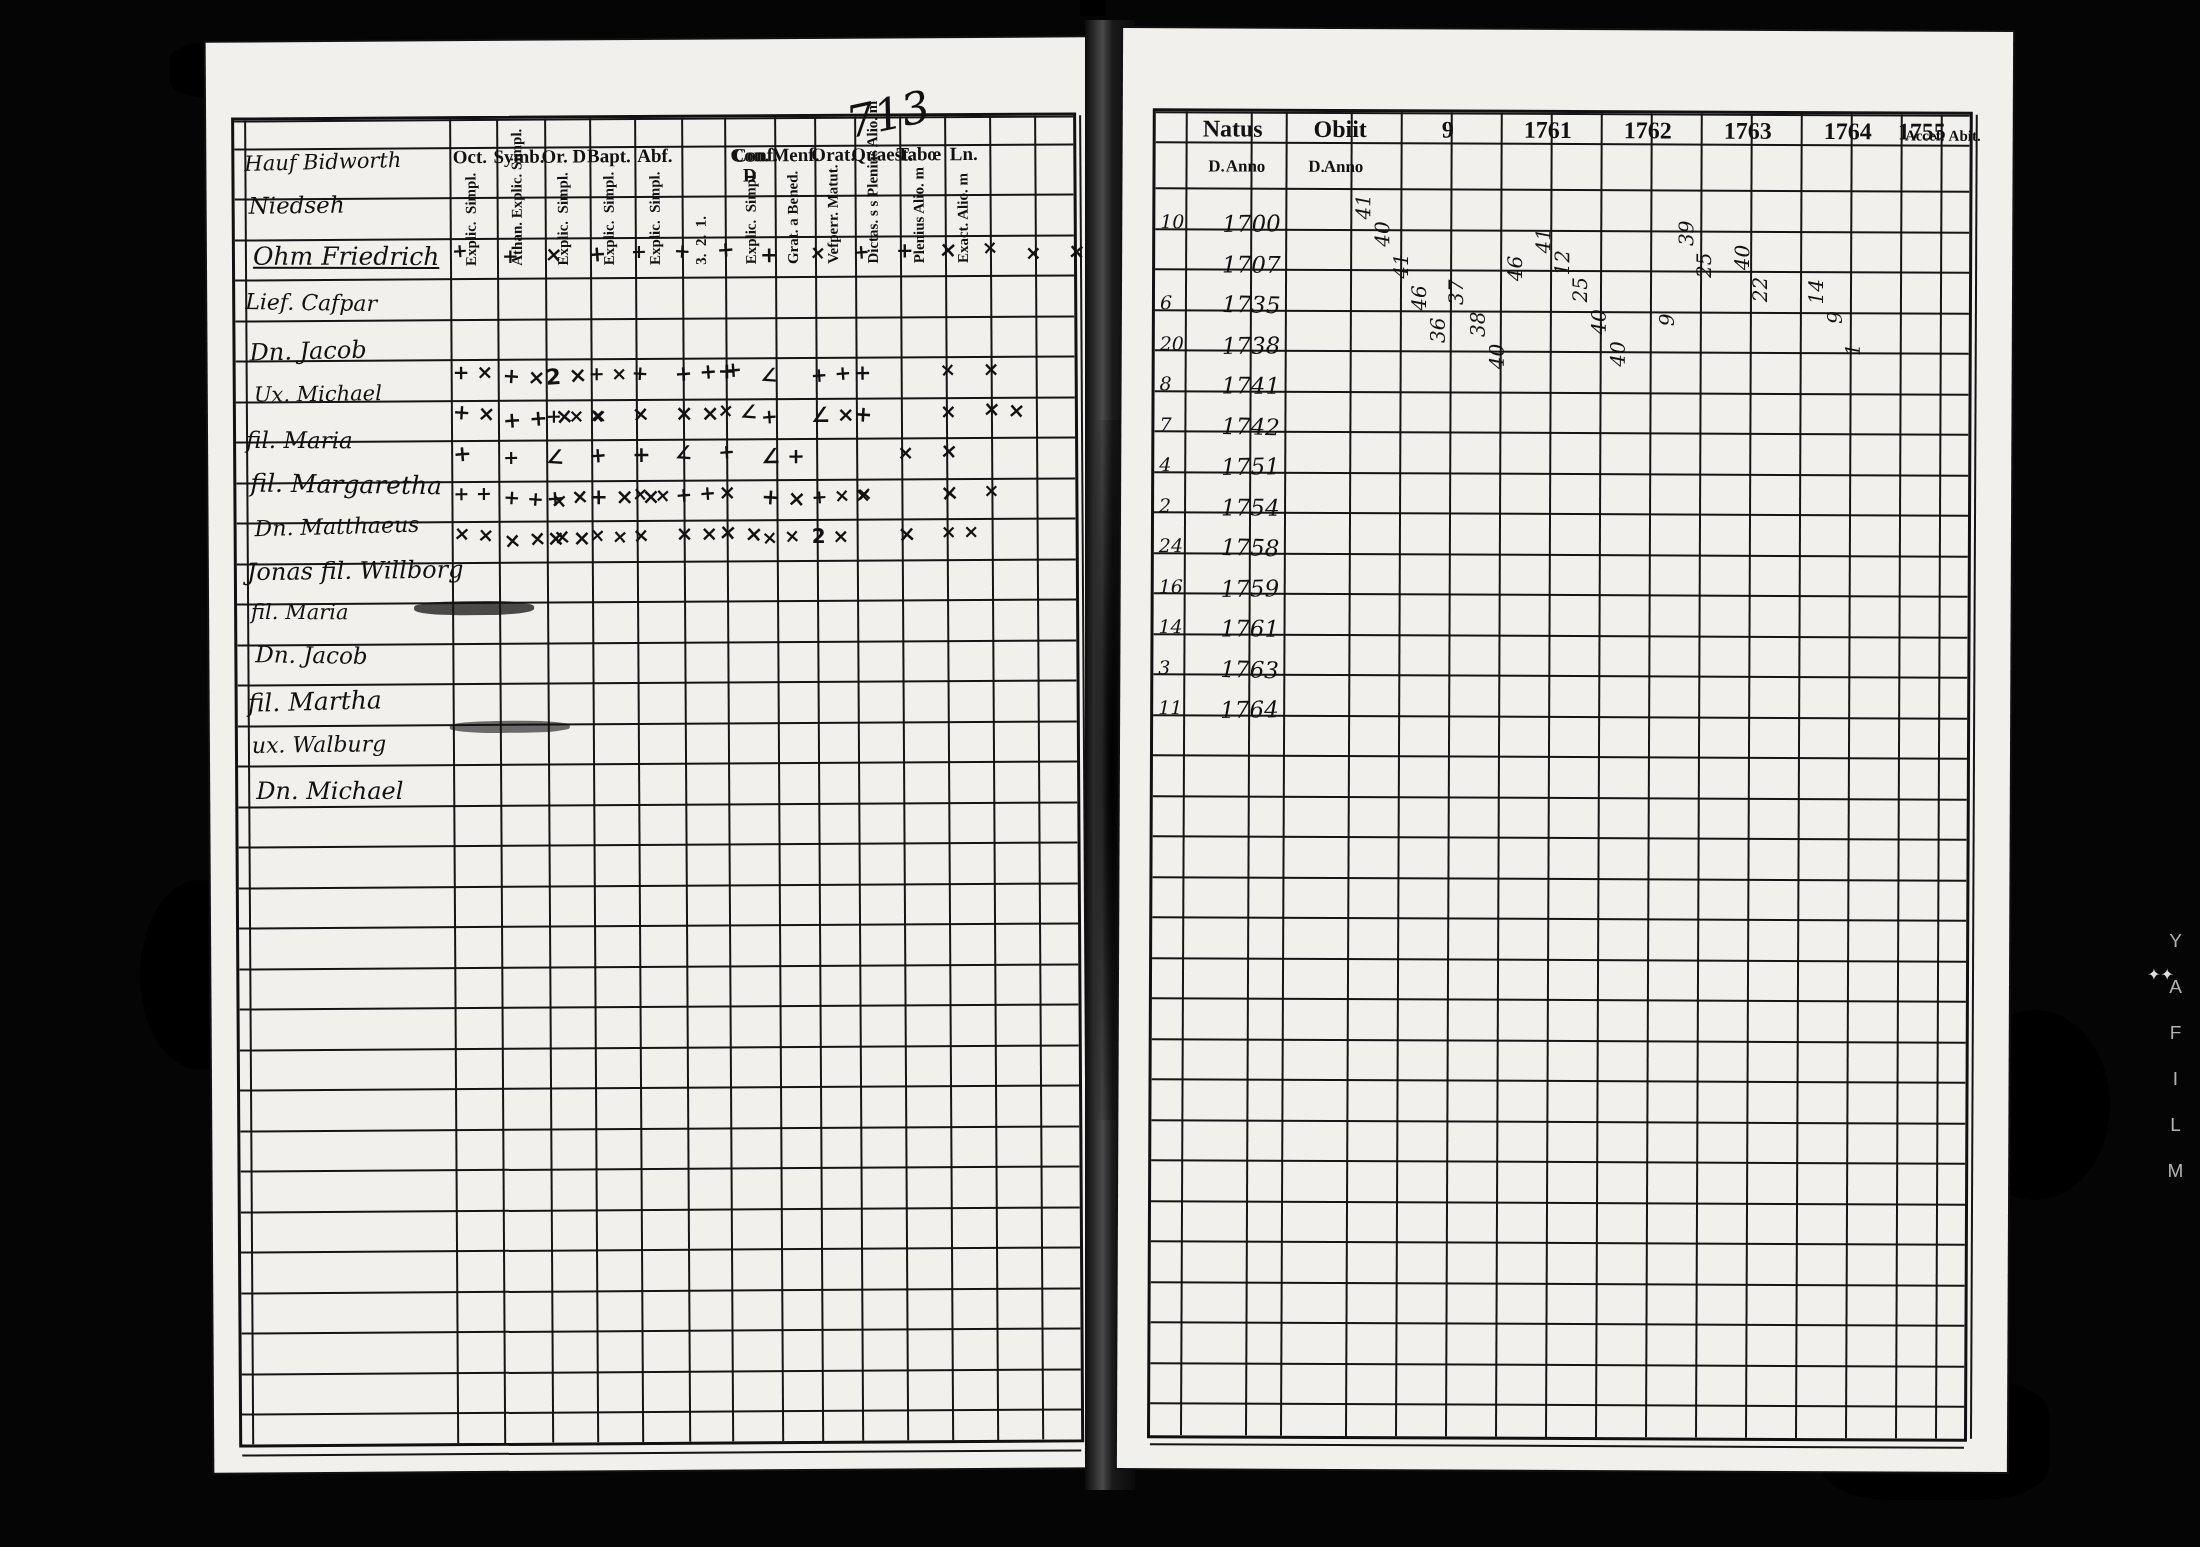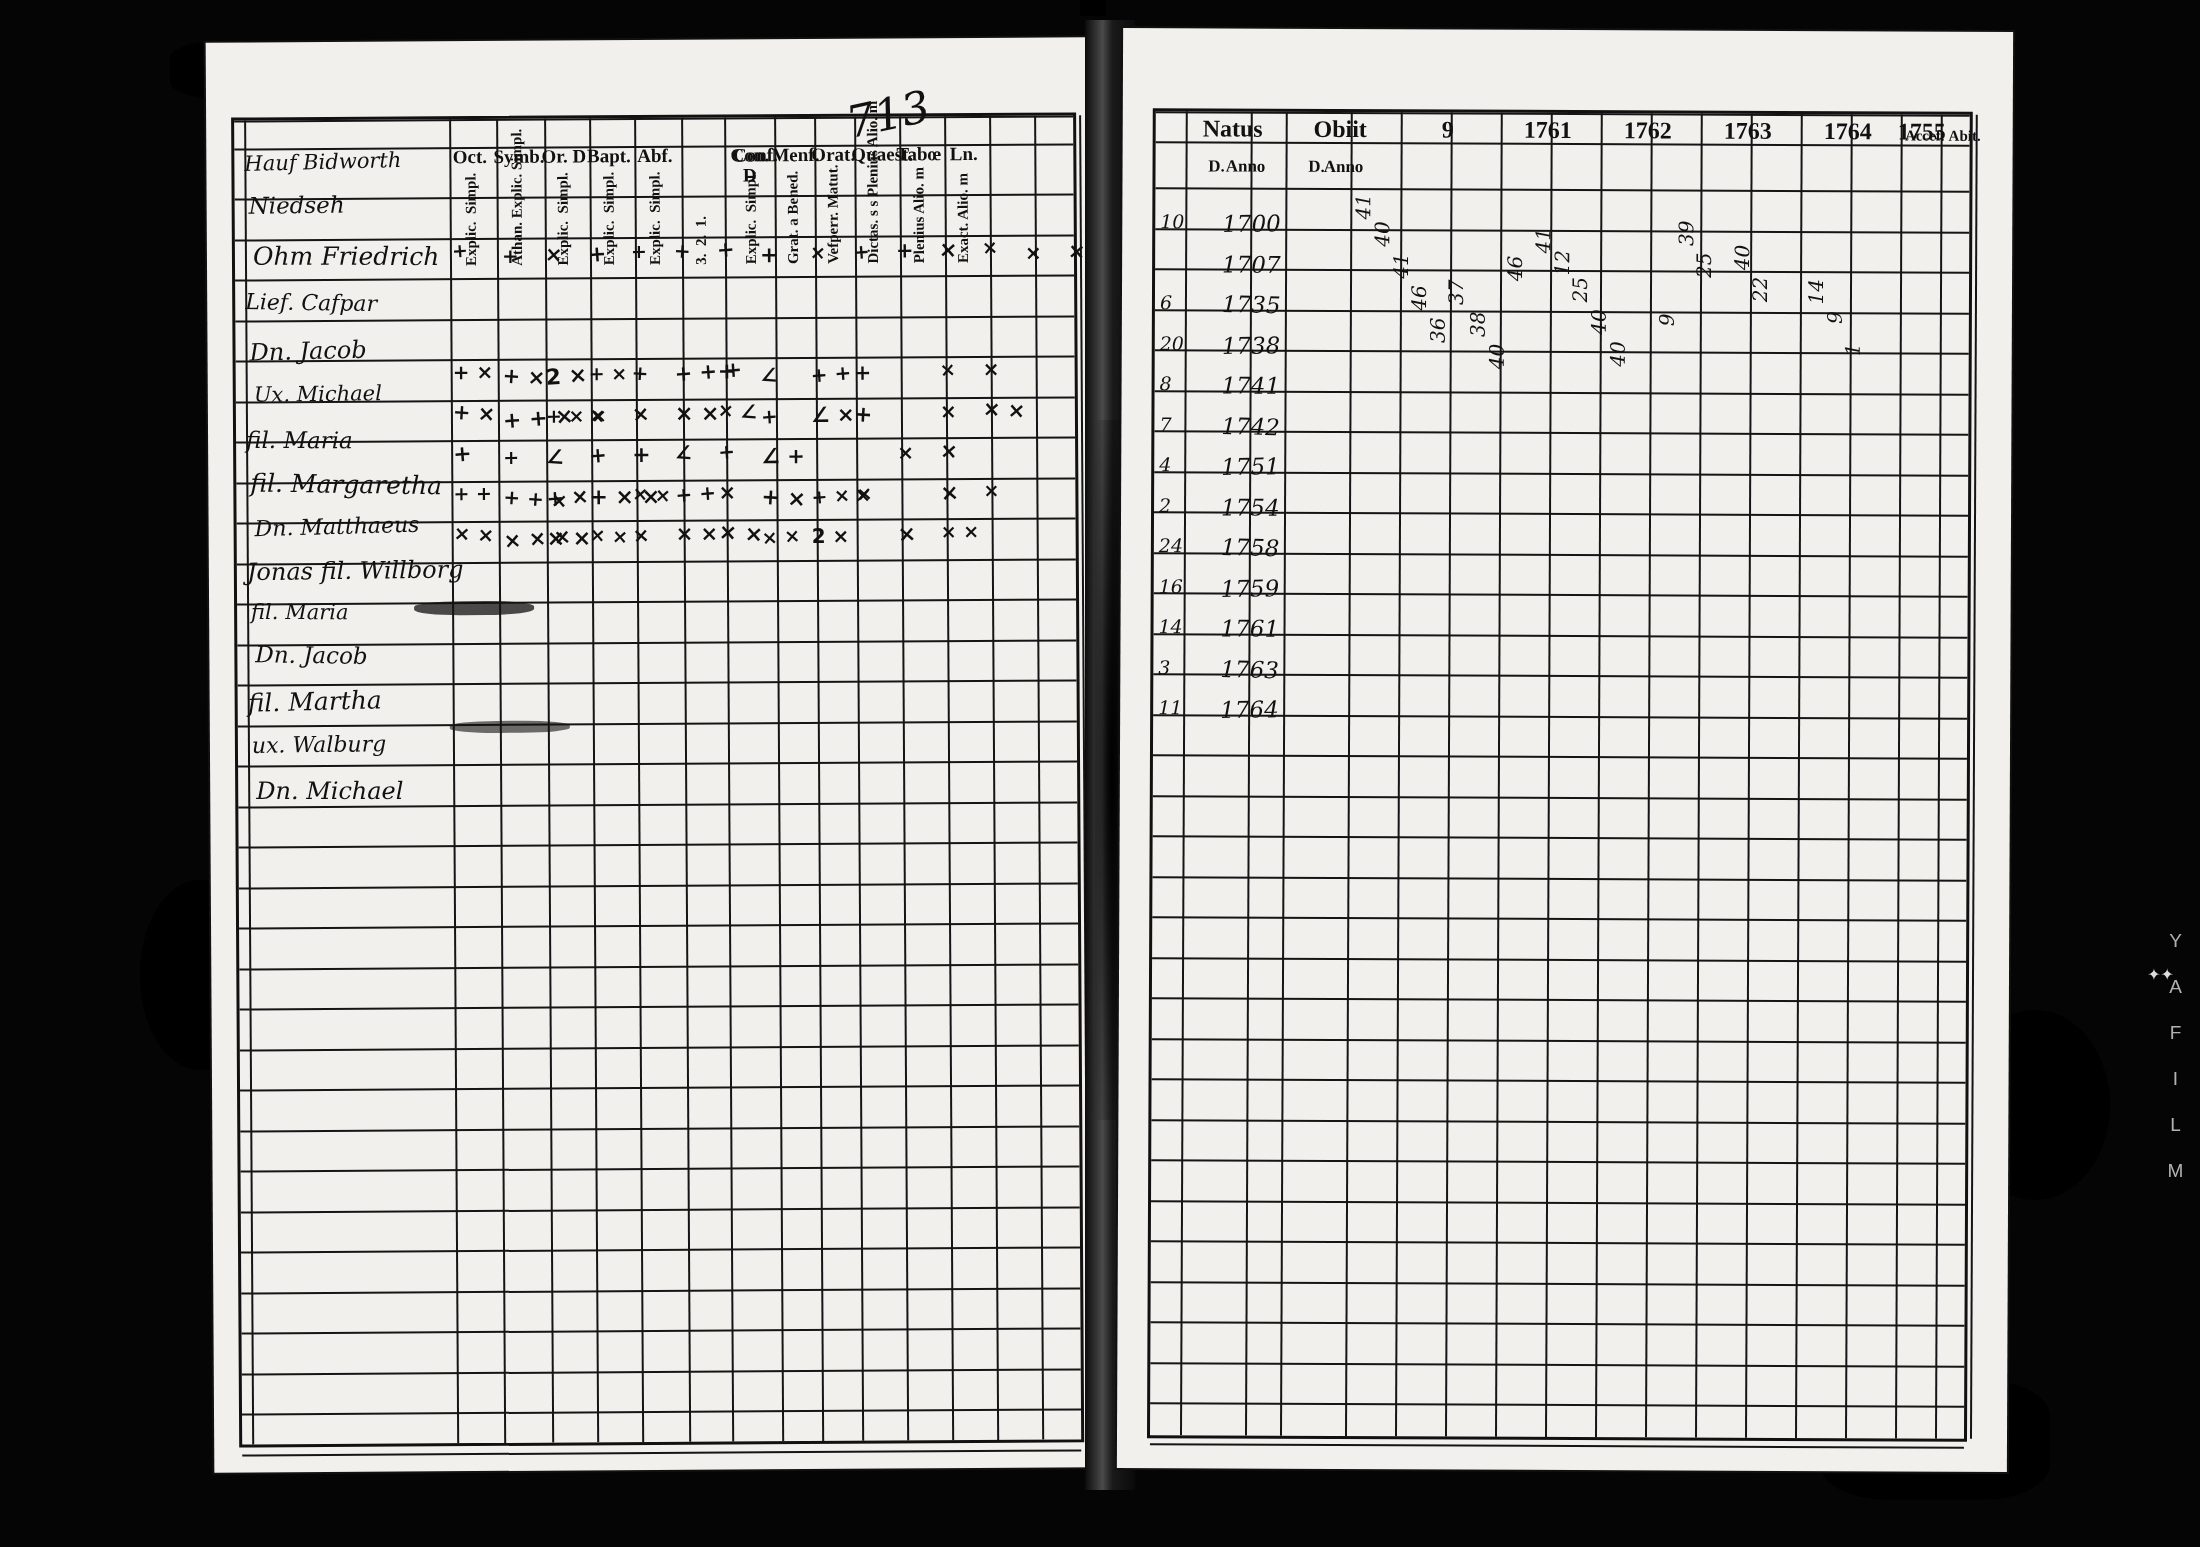--- a/index.html
+++ b/index.html
@@ -171,21 +171,21 @@
         <div class="vlab" style="left: 579px; top: 140px; height: 85px;">Grat. a Bened.</div>
         <div class="vlab" style="left: 619px; top: 140px; height: 85px;">Vefperr. Matut.</div>
         <div class="vlab" style="left: 659px; top: 140px; height: 85px;">Dictas. s s Plenius Alio. m</div>
         <div class="vlab" style="left: 705px; top: 140px; height: 85px;">Plenius Alio. m</div>
         <div class="vlab" style="left: 749px; top: 140px; height: 85px;">Exact. Alio. m</div>
       </div>
 
     <div id="lnames">
         <div class="hw" style="left: 38px; top: 108px; font-size: 21px; transform: rotate(-1.2deg);">Hauf Bidworth</div>
         <div class="hw" style="left: 42px; top: 150px; font-size: 23px; transform: rotate(-0.4deg);">Niedseh</div>
-        <div class="hw" style="left: 46px; top: 200px; font-size: 25px; transform: rotate(0.4deg);">Ohm Friedrich</div>
+        <div class="hw" style="left: 46px; top: 200px; font-size: 25px; transform: rotate(0.4deg); text-decoration: underline;">Ohm Friedrich</div>
         <div class="hw" style="left: 38px; top: 248px; font-size: 22px; transform: rotate(1.2deg);">Lief. Cafpar</div>
         <div class="hw" style="left: 42px; top: 295px; font-size: 24px; transform: rotate(-1.2deg);">Dn. Jacob</div>
         <div class="hw" style="left: 46px; top: 340px; font-size: 21px; transform: rotate(-0.4deg);">Ux. Michael</div>
         <div class="hw" style="left: 38px; top: 385px; font-size: 23px; transform: rotate(0.4deg);">fil. Maria</div>
         <div class="hw" style="left: 42px; top: 428px; font-size: 25px; transform: rotate(1.2deg);">fil. Margaretha</div>
         <div class="hw" style="left: 46px; top: 472px; font-size: 22px; transform: rotate(-1.2deg);">Dn. Matthaeus</div>
         <div class="hw" style="left: 38px; top: 515px; font-size: 24px; transform: rotate(-0.4deg);">Jonas fil. Willborg</div>
         <div class="hw" style="left: 42px; top: 558px; font-size: 21px; transform: rotate(0.4deg);">fil. Maria</div>
         <div class="hw" style="left: 46px; top: 600px; font-size: 23px; transform: rotate(1.2deg);">Dn. Jacob</div>
         <div class="hw" style="left: 38px; top: 645px; font-size: 25px; transform: rotate(-1.2deg);">fil. Martha</div>

